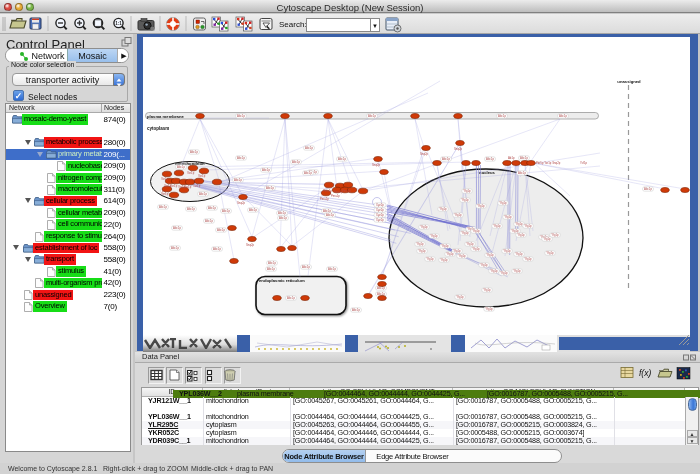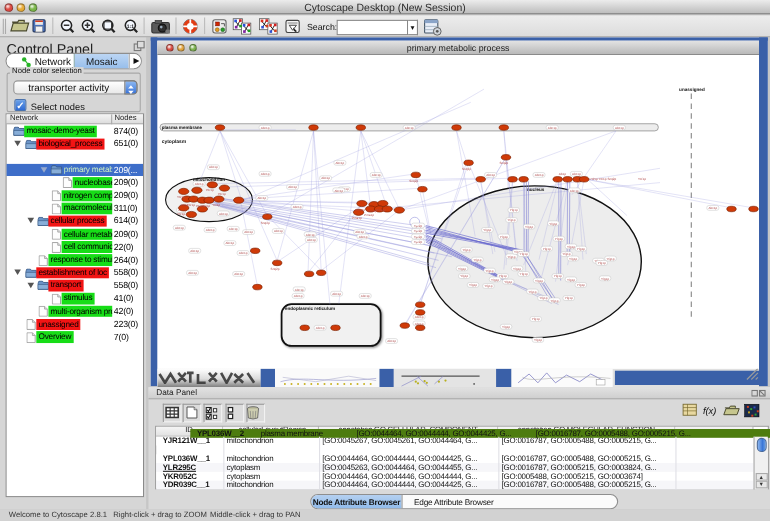--- a/index.html
+++ b/index.html
@@ -190,28 +190,28 @@
           <span style="position:absolute;left:95px;top:0;width:1px;height:9px;background:#aaa"></span>
         </div>
 <div class="trow" style="top:9.5px;">
 <svg width="11" height="9" style="position:absolute;left:6px;top:1.5px">
             <path d="M0.5 2.5 L0.5 8 L10 8 L10 1.8 L5.5 1.8 L4.5 0.5 L1.5 0.5 Z" fill="#6b94c8" stroke="#3a5a85" stroke-width=".8"></path>
             <path d="M0.5 3.6 L10 3.6 L10 8 L0.5 8 Z" fill="#88aed8" stroke="#3a5a85" stroke-width=".6"></path>
           </svg>
 <div class="tlbl" style="left:16px;background:#17dd17;max-width:80px;">mosaic-demo-yeast</div>
 <div class="tnum">874(0)</div>
 </div>
-<div class="trow" style="top:21.2px;">
-<div class="texp" style="left:7px;border-top-color:#555"></div>
-<svg width="11" height="9" style="position:absolute;left:17px;top:1.5px">
+<div class="trow" style="top:32.9px;">
+<div class="texp" style="left:19px;border-top-color:#555"></div>
+<svg width="11" height="9" style="position:absolute;left:28px;top:1.5px">
             <path d="M0.5 2.5 L0.5 8 L10 8 L10 1.8 L5.5 1.8 L4.5 0.5 L1.5 0.5 Z" fill="#6b94c8" stroke="#3a5a85" stroke-width=".8"></path>
             <path d="M0.5 3.6 L10 3.6 L10 8 L0.5 8 Z" fill="#88aed8" stroke="#3a5a85" stroke-width=".6"></path>
           </svg>
-<div class="tlbl" style="left:27px;background:#f21414;max-width:69px;">biological_process</div>
-<div class="tnum">651(0)</div>
+<div class="tlbl" style="left:38px;background:#f21414;max-width:58px;">metabolic process</div>
+<div class="tnum">280(0)</div>
 </div>
 <div class="trow" style="top:44.6px;background:#3e6ec9;">
 <div class="texp" style="left:31px;border-top-color:#99aacc"></div>
 <svg width="11" height="9" style="position:absolute;left:40px;top:1.5px">
             <path d="M0.5 2.5 L0.5 8 L10 8 L10 1.8 L5.5 1.8 L4.5 0.5 L1.5 0.5 Z" fill="#6b94c8" stroke="#3a5a85" stroke-width=".8"></path>
             <path d="M0.5 3.6 L10 3.6 L10 8 L0.5 8 Z" fill="#88aed8" stroke="#3a5a85" stroke-width=".6"></path>
           </svg>
 <div class="tlbl" style="left:50px;color:#cdeec0;max-width:46px;">primary metabolic</div>
 <div class="tnum" style="color:#fff;">209(...</div>
 </div>
@@ -319,26 +319,20 @@
             <path d="M0.5 0.5 L5.5 0.5 L8 3 L8 9.5 L0.5 9.5 Z" fill="#fdfdfd" stroke="#999" stroke-width=".8"></path>
             <path d="M5.5 0.5 L5.5 3 L8 3" fill="#ddd" stroke="#999" stroke-width=".7"></path>
           </svg>
 <div class="tlbl" style="left:27px;background:#17dd17;max-width:69px;">Overview</div>
 <div class="tnum">7(0)</div>
 </div>
 </div>
 </div>
 <div class="abs" id="desktop">
 <div id="netwin">
-<div id="nettitle">
-<div class="tl" style="left:7.5px;top:2.5px;width:7px;height:7px;background:radial-gradient(circle at 35% 30%,#fff 0%,#d9493f 50%,#d9493f);border:0.5px solid rgba(0,0,0,.35);"></div>
-<div class="tl" style="left:18px;top:2.5px;width:7px;height:7px;background:radial-gradient(circle at 35% 30%,#fff 0%,#e2a33c 50%,#e2a33c);border:0.5px solid rgba(0,0,0,.35);"></div>
-<div class="tl" style="left:28.5px;top:2.5px;width:7px;height:7px;background:radial-gradient(circle at 35% 30%,#fff 0%,#7cb24c 50%,#7cb24c);border:0.5px solid rgba(0,0,0,.35);"></div>
-<div id="nettext">primary metabolic process</div>
-</div>
 <svg id="net" width="547" height="284" viewBox="143 50 547 284" style="position:absolute;left:0;top:14px">
 <rect x="145.5" y="111.5" width="453" height="6.5" rx="3.2" fill="#ededed" stroke="#999" stroke-width="0.8"></rect>
           <text x="147" y="116.5" font-size="4.2" font-weight="bold" fill="#111">plasma membrane</text>
           <text x="147" y="129" font-size="4.5" font-weight="bold" fill="#111">cytoplasm</text>
           <ellipse cx="190" cy="180.5" rx="39.5" ry="20" fill="#f1f1f1" stroke="#111" stroke-width="1"></ellipse>
           <text x="190" y="163.5" font-size="4.2" font-weight="bold" fill="#111" text-anchor="middle">mitochondrion</text>
           <ellipse cx="486" cy="237" rx="97" ry="69" fill="#ededed" stroke="#111" stroke-width="1.3"></ellipse>
           <text x="487" y="173" font-size="4.2" font-weight="bold" fill="#111" text-anchor="middle">nucleus</text>
           <rect x="256" y="275.5" width="90" height="38" rx="9" fill="#f1f1f1" stroke="#111" stroke-width="1.6" style="filter:drop-shadow(1.5px 1.5px 1px rgba(0,0,0,0.45))"></rect>
           <text x="259" y="280.5" font-size="4.2" font-weight="bold" fill="#111">endoplasmic reticulum</text>

